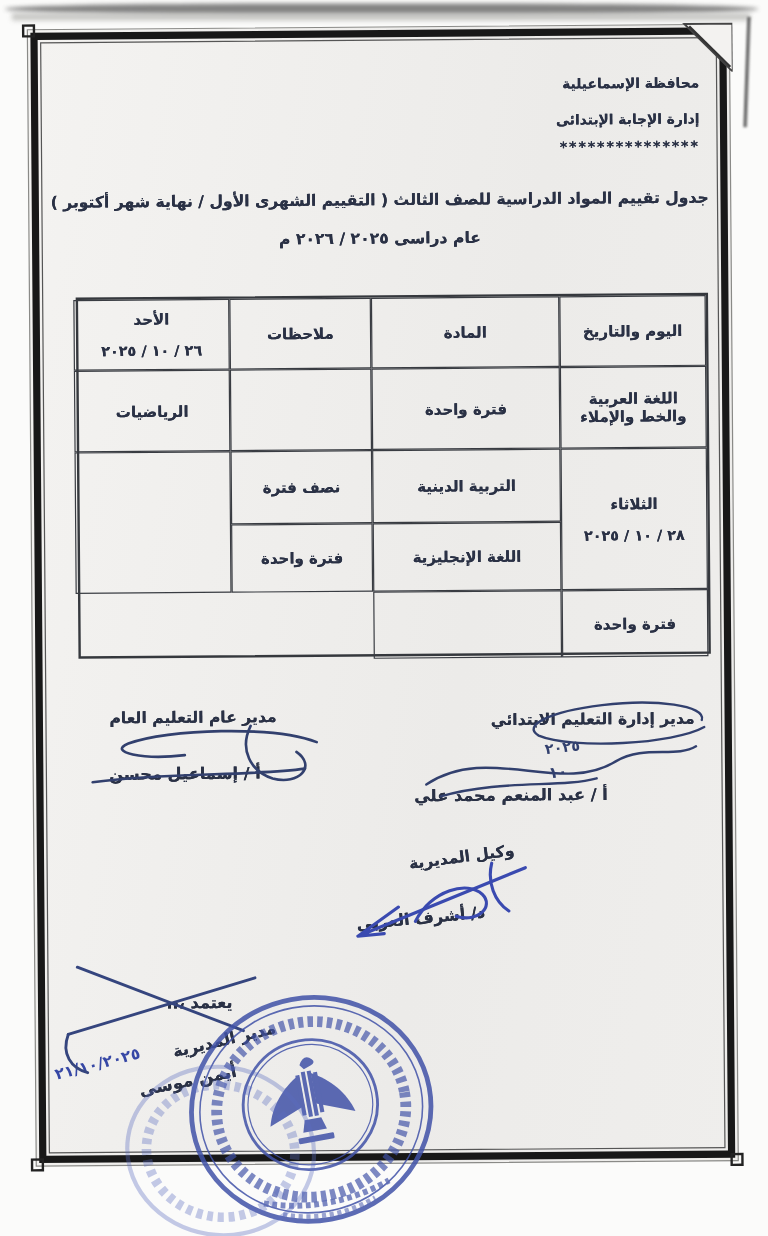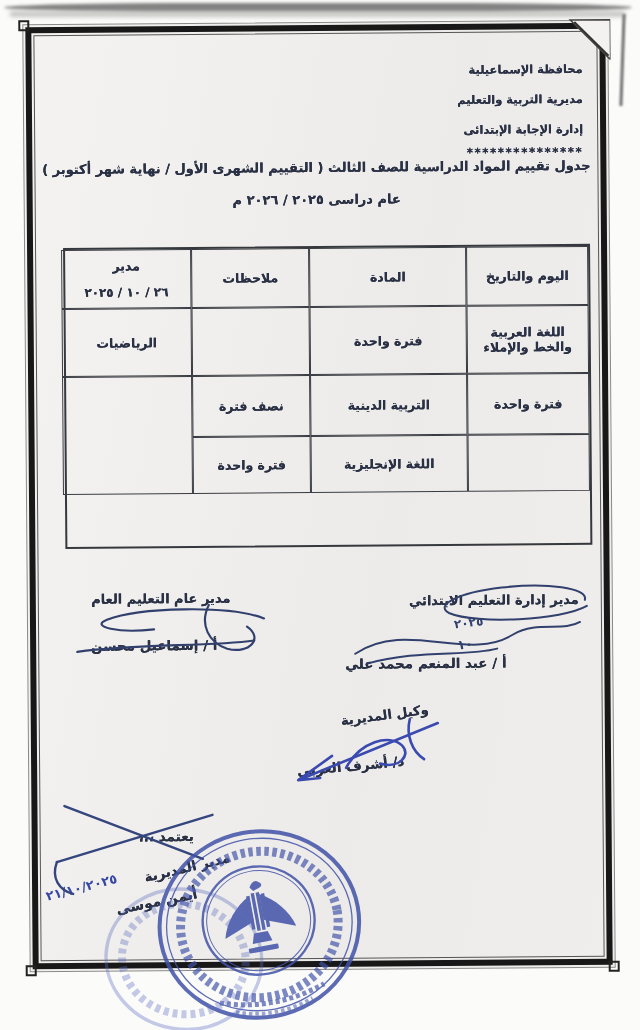--- a/index.html
+++ b/index.html
@@ -80,43 +80,46 @@
 
     <svg class="fold" width="42" height="42">
       <polygon points="2,2 42,2 42,42" fill="#f3f2f0" stroke="#444" stroke-width="1.5"></polygon>
       <line x1="6" y1="4" x2="40" y2="38" stroke="#333" stroke-width="2"></line>
     </svg>
 
     <div class="inner">
 
       <div class="hdr ink">
         <div>محافظة الإسماعيلية</div>
-        <div>مديرية التربية والتعليم</div>
         <div>إدارة الإجابة الإبتدائى</div>
         <div class="stars">***************</div>
       </div>
 
       <div class="ttl ink">
         <div class="l1">جدول تقييم المواد الدراسية للصف الثالث ( التقييم الشهرى الأول / نهاية شهر أكتوبر )</div>
         <div class="l2">عام دراسى ٢٠٢٥ / ٢٠٢٦ م</div>
       </div>
 
       <div class="tbl ink">
         <div class="cell">اليوم والتاريخ</div>
         <div class="cell">المادة</div>
         <div class="cell">ملاحظات</div>
 
         <div class="cell">
-          <span>مدير</span>
+          <span>الأحد</span>
           <span class="date">٢٦ / ١٠ / ٢٠٢٥</span>
         </div>
         <div class="cell">اللغة العربية والخط والإملاء</div>
         <div class="cell">فترة واحدة</div>
         <div class="cell"></div>
 
+        <div class="cell day-span">
+          <span>الثلاثاء</span>
+          <span class="date">٢٨ / ١٠ / ٢٠٢٥</span>
+        </div>
         <div class="cell" style="grid-row:3; grid-column:2;">التربية الدينية</div>
         <div class="cell" style="grid-row:3; grid-column:3;text-align:center;">نصف فترة</div>
         <div class="cell note-span"></div>
         <div class="cell" style="grid-row:4; grid-column:2;">اللغة الإنجليزية</div>
         <div class="cell" style="grid-row:4; grid-column:3;">فترة واحدة</div>
 
         <div class="cell">الرياضيات</div>
         <div class="cell">فترة واحدة</div>
         <div class="cell"></div>
       </div>

